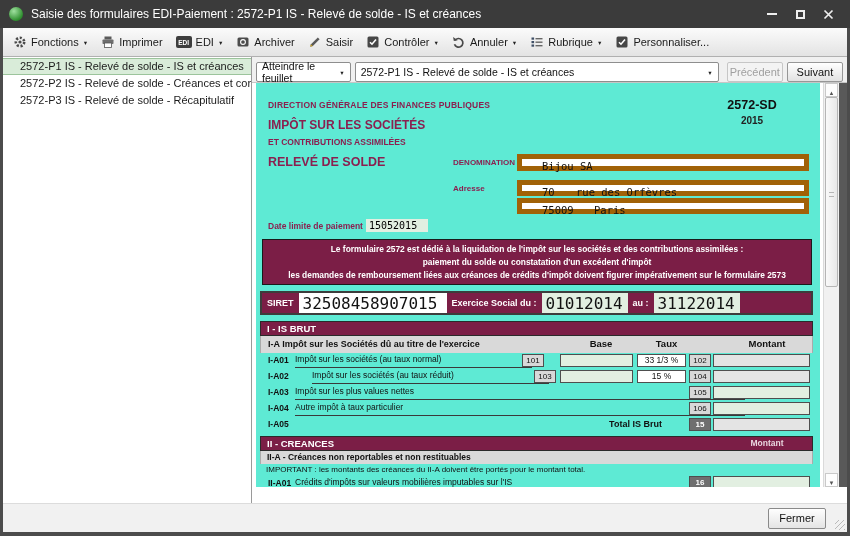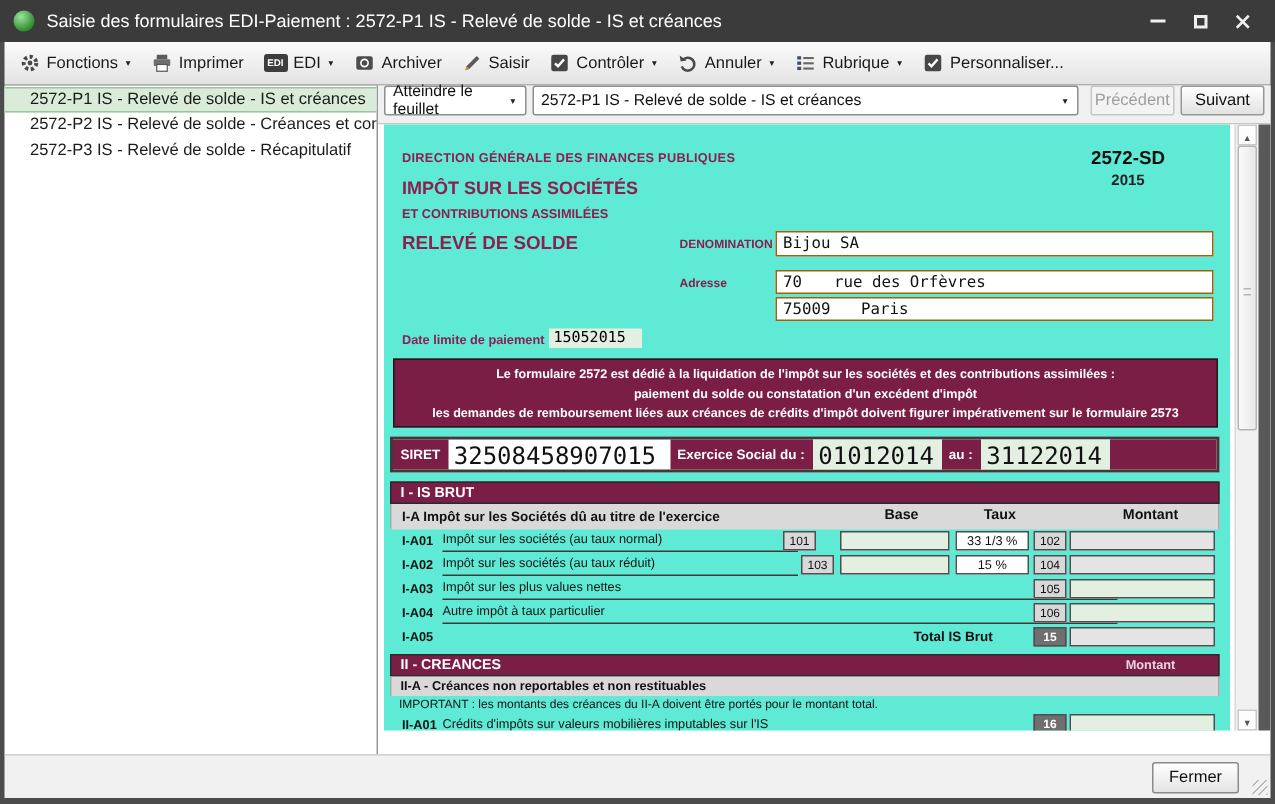--- a/index.html
+++ b/index.html
@@ -22,21 +22,21 @@
   .edi-badge{display:inline-flex;align-items:center;justify-content:center;min-width:16px;height:12px;background:#3d3d3d;color:#fff;font-size:6.5px;font-weight:bold;border-radius:2px;padding:0 1px}
   .caret::after{content:"▼";font-size:5.5px;color:#222;position:relative;top:-1px}
 
   
   .sidebar{position:absolute;top:57px;left:3px;width:249px;bottom:33px;background:#fff;border-right:1px solid #9a9a9a;padding-top:1px}
   .side-item{height:17px;line-height:17px;font-size:11px;color:#1b1b1b;padding-left:17px;white-space:nowrap;overflow:hidden}
   .side-item.selected{background:#d9ecd9;border-top:1px solid #9cc49c;border-bottom:1px solid #9cc49c;line-height:15px}
 
   
   .rightzone{position:absolute;top:57px;left:252px;right:3px;bottom:33px;background:#fff}
-  .navbar{position:absolute;top:0;left:0;right:0;height:26px;background:#f0f0f0;border-bottom:1px solid #c6c6c6;display:flex;align-items:flex-start;padding:0 4px;gap:4px}
+  .navbar{position:absolute;top:0;left:0;right:0;height:26px;background:#f0f0f0;border-bottom:1px solid #c6c6c6;display:flex;align-items:flex-end;padding:0 4px;gap:4px}
   .combo{height:20px;background:#fff;border:1px solid #8e8e8e;border-radius:2px;display:flex;align-items:center;font-size:10.5px;padding:0 5px;color:#111}
   .combo .caret{margin-left:auto;padding-left:4px}
   .combo-goto{width:96px}
   .combo-sheet{width:370px}
   .navbtn{height:20px;width:57px;border:1px solid #979797;border-radius:2px;background:linear-gradient(#fff,#e2e2e2);font-size:11px;color:#111;text-align:center;line-height:18px}
   .navbtn.disabled{color:#9f9f9f;background:#f3f3f3;border-color:#c6c6c6}
 
   .viewport{position:absolute;top:26px;left:0;right:0;bottom:16px;background:#fff}
   .dark-strip{position:absolute;top:0;right:0;width:8px;bottom:0;background:#595959}
   .vscroll{position:absolute;top:0;right:8px;width:16px;bottom:0;background:#f1f1f1;border-left:1px solid #dadada}
@@ -69,21 +69,21 @@
   .abs{position:absolute}
   .maroon{color:#8a2050;font-weight:bold}
   .mono{font-family:"DejaVu Sans Mono",monospace}
   .pg-agency{left:12px;top:17px;font-size:8.5px;letter-spacing:.2px}
   .pg-code{left:440px;top:15px;width:112px;text-align:center;font-size:12.5px;font-weight:bold;color:#111}
   .pg-year{left:440px;top:32px;width:112px;text-align:center;font-size:10px;font-weight:bold;color:#222}
   .pg-impot{left:12px;top:35px;font-size:12px}
   .pg-contrib{left:12px;top:54px;font-size:8.5px}
   .pg-releve{left:12px;top:72px;font-size:12.5px}
   .f-label{font-size:8px}
-  .wfield{background:#fff;border:1px solid #a16207;height:17px;font-size:10.5px;line-height:15px;padding-left:4px;color:#111}
+  .wfield{background:#fff;border:5px solid #a16207;height:17px;font-size:10.5px;line-height:15px;padding-left:20px;color:#111}
   .greenbg{background:#e2efe1}
   .notice{left:6px;top:156px;width:550px;height:46px;background:#7b1e46;border:1px solid #1a1a1a;color:#fff;text-align:center;font-size:8.4px;font-weight:bold;line-height:13px;padding-top:3px}
   .siretbar{left:4px;top:208px;width:553px;height:24px;border:2px solid #3c3c3c;background:#fff;display:flex;align-items:stretch}
   .chip{background:#7b1e46;color:#fff;font-weight:bold;font-size:9px;display:flex;align-items:center;padding:0 5px;white-space:nowrap}
   .cell{display:flex;align-items:center;font-size:16px;padding-left:4px;color:#111}
   .secbar{left:4px;width:553px;height:15px;background:#7b1e46;border:1px solid #2a2a2a;color:#fff;font-weight:bold;font-size:9.5px;line-height:13px;padding-left:6px}
   .subbar{left:4px;width:553px;background:#d9d9d9;border-left:1px solid #aaa;border-right:1px solid #aaa;color:#111}
   .colhdr{position:absolute;top:2px;font-size:9.5px;font-weight:bold;text-align:center}
   .row-id{font-size:8.5px;font-weight:bold;color:#111}
   .row-lbl{font-size:8.5px;color:#111;white-space:nowrap}
@@ -263,21 +263,21 @@
 
         <div class="abs row-id" style="left:12px;top:272px">I-A01</div>
         <div class="abs row-lbl uline" style="left:39px;top:271px;width:237px;height:14px">Impôt sur les sociétés (au taux normal)</div>
         <div class="abs codebox" style="left:266px;top:271px">101</div>
         <div class="abs vfield greenrow" style="left:304px;top:271px;width:73px"></div>
         <div class="abs tauxbox" style="left:381px;top:271px;width:49px">33 1/3 %</div>
         <div class="abs codebox" style="left:433px;top:271px">102</div>
         <div class="abs vfield grayrow" style="left:457px;top:271px;width:97px"></div>
 
         <div class="abs row-id" style="left:12px;top:288px">I-A02</div>
-        <div class="abs row-lbl uline" style="left:39px;top:287px;width:237px;height:14px">Impôt sur les sociétés (au taux réduit)</div>
+        <div class="abs row-lbl uline" style="left:56px;top:287px;width:237px;height:14px">Impôt sur les sociétés (au taux réduit)</div>
         <div class="abs codebox" style="left:278px;top:287px">103</div>
         <div class="abs vfield greenrow" style="left:304px;top:287px;width:73px"></div>
         <div class="abs tauxbox" style="left:381px;top:287px;width:49px">15 %</div>
         <div class="abs codebox" style="left:433px;top:287px">104</div>
         <div class="abs vfield grayrow" style="left:457px;top:287px;width:97px"></div>
 
         <div class="abs row-id" style="left:12px;top:304px">I-A03</div>
         <div class="abs row-lbl uline" style="left:39px;top:303px;width:450px;height:14px">Impôt sur les plus values nettes</div>
         <div class="abs codebox" style="left:433px;top:303px">105</div>
         <div class="abs vfield greenrow" style="left:457px;top:303px;width:97px"></div>

